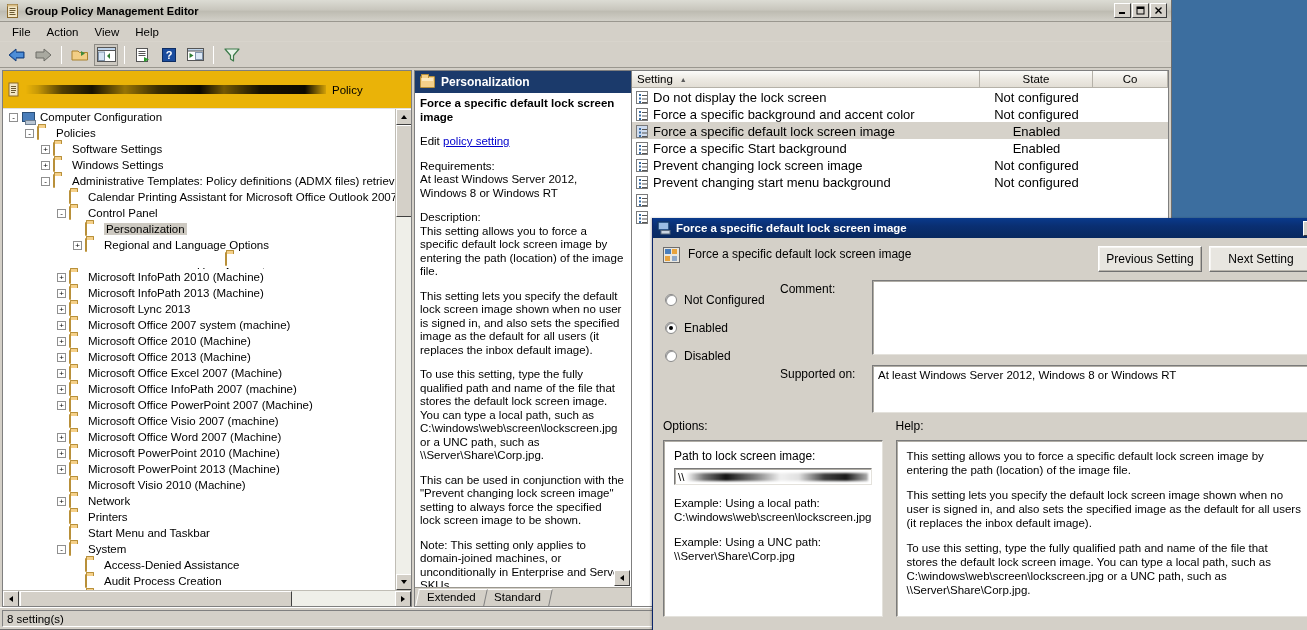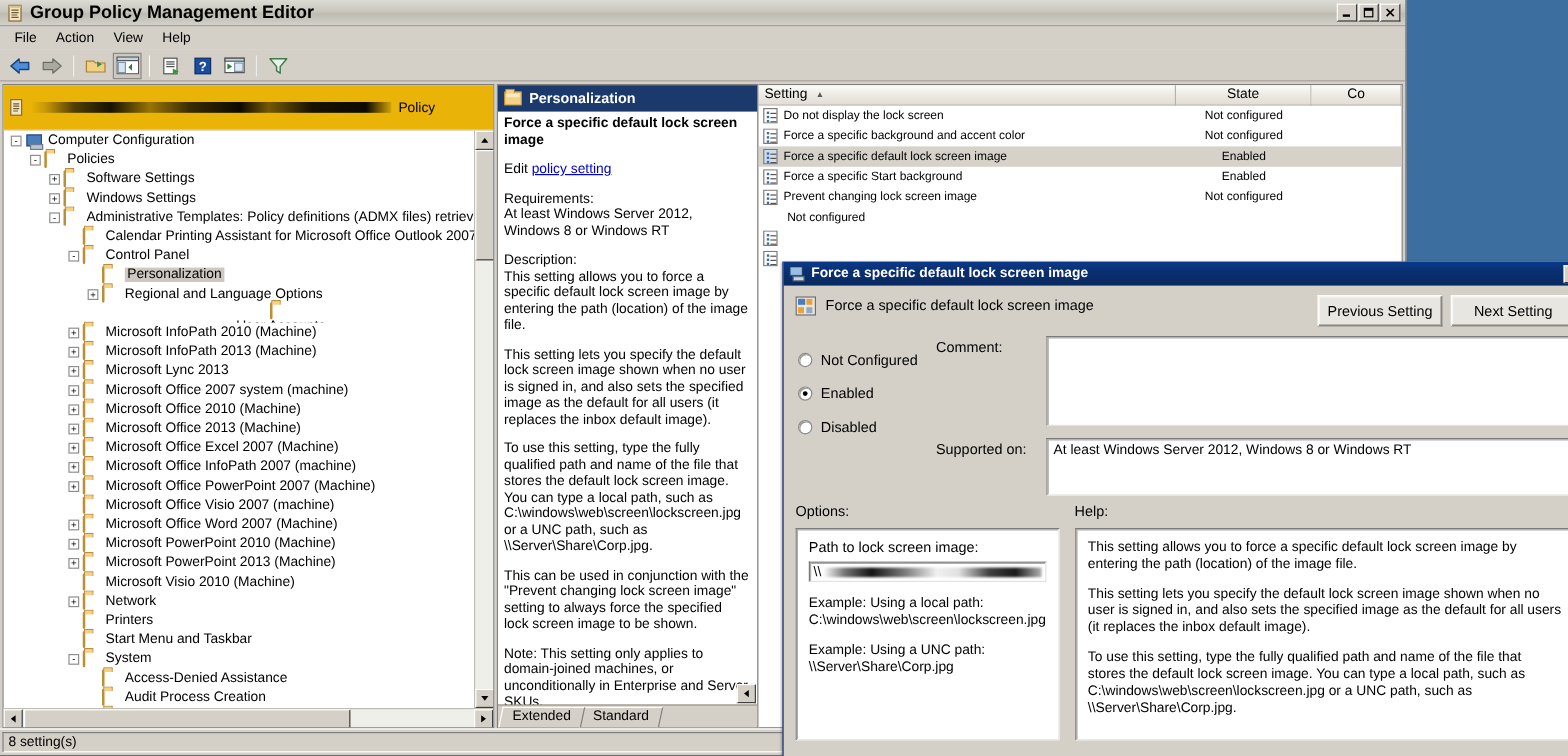--- a/index.html
+++ b/index.html
@@ -26,21 +26,21 @@
   .titlebar {
     height: 22px;
     background: linear-gradient(to bottom, #DCDCD4 0%, #C9C7BE 45%, #BEBCB2 55%, #D2D0C8 100%);
     border-bottom: 1px solid #9a978f;
     display: flex; align-items: center; padding: 0 2px;
   }
   .titlebar .tb-icon {
     width: 16px; height: 16px; margin: 0 4px 0 3px; position: relative; flex: none;
   }
   .titlebar .tb-title {
-    font-weight: bold; font-size: 15px; color: #000; flex: 1 1 auto;
+    font-weight: bold; font-size: 11px; color: #000; flex: 1 1 auto;
     white-space: nowrap; overflow: hidden;
   }
   .tb-buttons { display: flex; gap: 1px; margin-right: 2px; }
   .tb-btn {
     width: 17px; height: 15px; background: #D4D0C8;
     border: 1px solid; border-color: #fff #3a3a3a #3a3a3a #fff;
     display: flex; align-items: center; justify-content: center;
     font-size: 9px; line-height: 1; color: #000; font-family: "Liberation Sans", sans-serif;
   }
 
@@ -198,21 +198,21 @@
   .lst-hdr .col {
     background: linear-gradient(to bottom,#FCFCFA 0%, #EDEAE3 50%, #E2DED5 100%);
     border-right:1px solid #b5b1a8; border-bottom:1px solid #b5b1a8;
     font-size:11.5px; display:flex; align-items:center; padding:0 5px; color:#000;
   }
   .lst-hdr .col.setting { width:348px; }
   .lst-hdr .col.state { width:113px; justify-content:center; }
   .lst-hdr .col.comment { flex:1 1 auto; justify-content:center; }
   .sortarrow { margin-left:7px; font-size:7px; color:#5a5a5a; }
   .lst-rows { flex:1 1 auto; }
-  .lrow { height:17px; display:flex; align-items:center; font-size:10px; }
+  .lrow { height:17px; display:flex; align-items:flex-end; font-size:13px; }
   .lrow.sel { background:#D6D2CA; }
   .lrow .c-setting { width:348px; display:flex; align-items:center; padding-left:4px; overflow:hidden; white-space:nowrap;}
   .lrow .c-state { width:113px; text-align:center; }
   .gpicon {
     width:12px; height:13px; background:#fff; border:1px solid #7a7a7a;
     margin-right:5px; flex:none; position:relative;
   }
   .gpicon:before {
     content:''; position:absolute; left:1.5px; top:2px; width:2px; height:2px;
     background:#3A6EA5;
@@ -724,20 +724,24 @@
                 <div class="c-state">Enabled</div>
               </div>
               <div class="lrow">
                 <div class="c-setting">
                   <span class="gpicon"></span>
                   <span>Prevent changing lock screen image</span>
                 </div>
                 <div class="c-state">Not configured</div>
               </div>
               <div class="lrow">
+                <div class="c-setting">
+                  <span class="gpicon"></span>
+                  <span>Prevent changing start menu background</span>
+                </div>
                 <div class="c-state">Not configured</div>
               </div>
               <div class="lrow">
                 <div class="c-setting">
                   <span class="gpicon"></span>
                   <span></span>
                 </div>
                 <div class="c-state"></div>
               </div>
               <div class="lrow">

